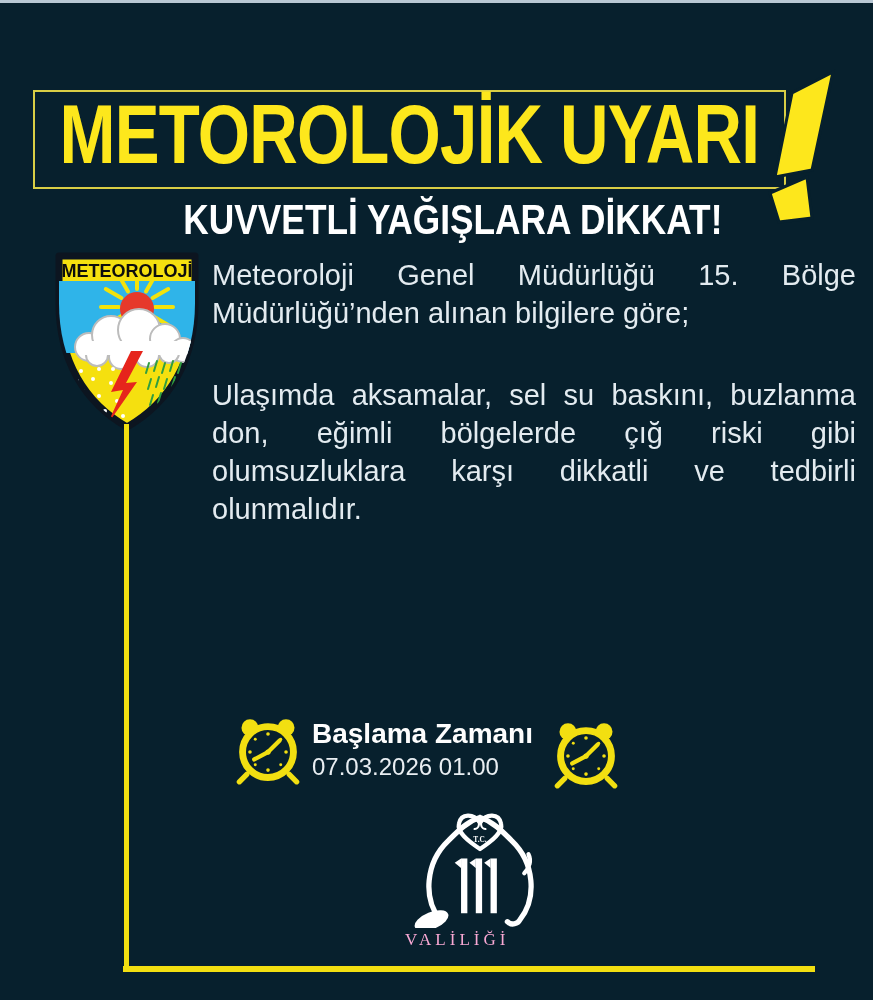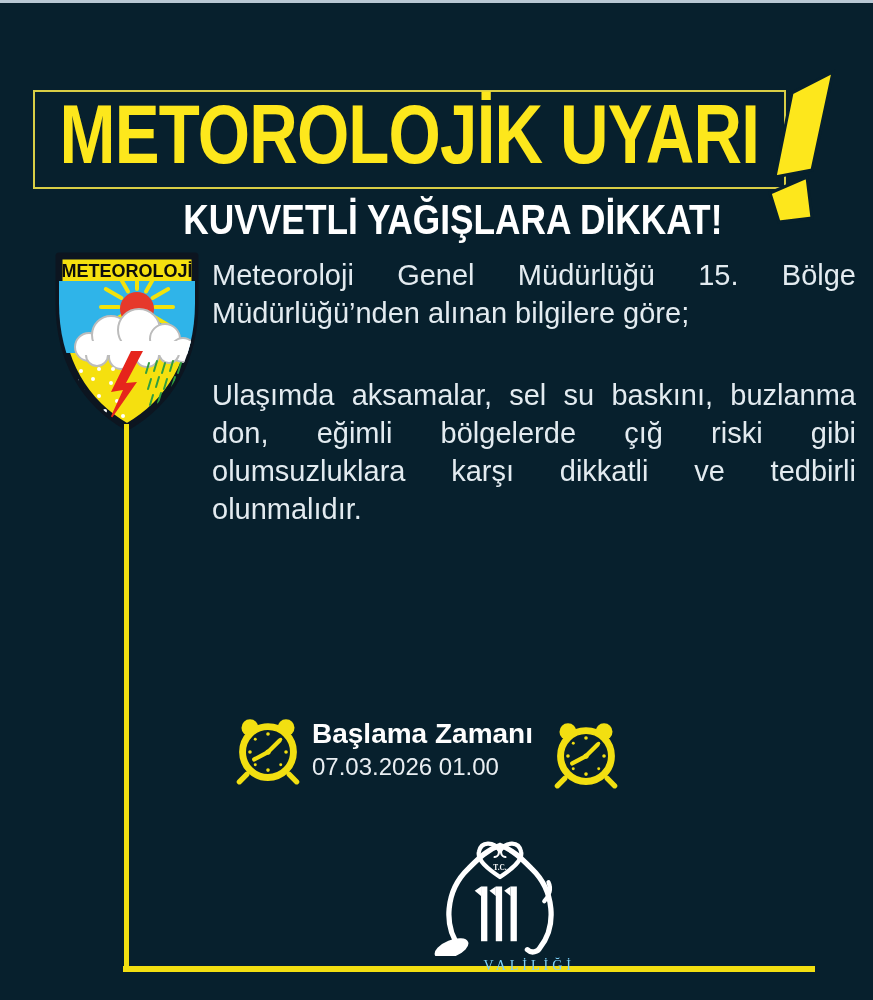--- a/index.html
+++ b/index.html
@@ -31,23 +31,23 @@
     position:absolute;left:196px;top:256px;width:660px;color:#e3ebf0;
     font-size:29px;line-height:38px;
   }
   .bodytext p{margin:0 0 44px 0;text-align:justify;white-space:pre-wrap;padding-left:16px;}
   .schedule-group{position:absolute;display:flex;align-items:center;}
   .schedule-group .texts{margin-left:10px;display:flex;flex-direction:column;}
   .sch-label{font-size:28px;font-weight:700;color:#fdfdfd;line-height:32px;}
   .sch-value{font-size:24px;font-weight:400;color:#e9eef2;line-height:34px;white-space:pre;}
   .g-start{left:234px;top:716px;}
   .g-end{left:552px;top:720px;}
-  .footer-logo{position:absolute;left:405px;top:838px;width:170px;text-align:right;}
+  .footer-logo{position:absolute;left:405px;top:810px;width:170px;text-align:left;}
   .footer-org{
-    margin-top:-2px;font-family:"Liberation Serif",serif;font-size:14px;color:#7dd3fc;
+    margin-top:-2px;font-family:"Liberation Serif",serif;font-size:17px;color:#f9a8d4;
     letter-spacing:4px;font-weight:400;
   }
 </style>
 </head>
 <body>
 
 <div class="poster">
 
   <div class="top-strip"></div>
 

